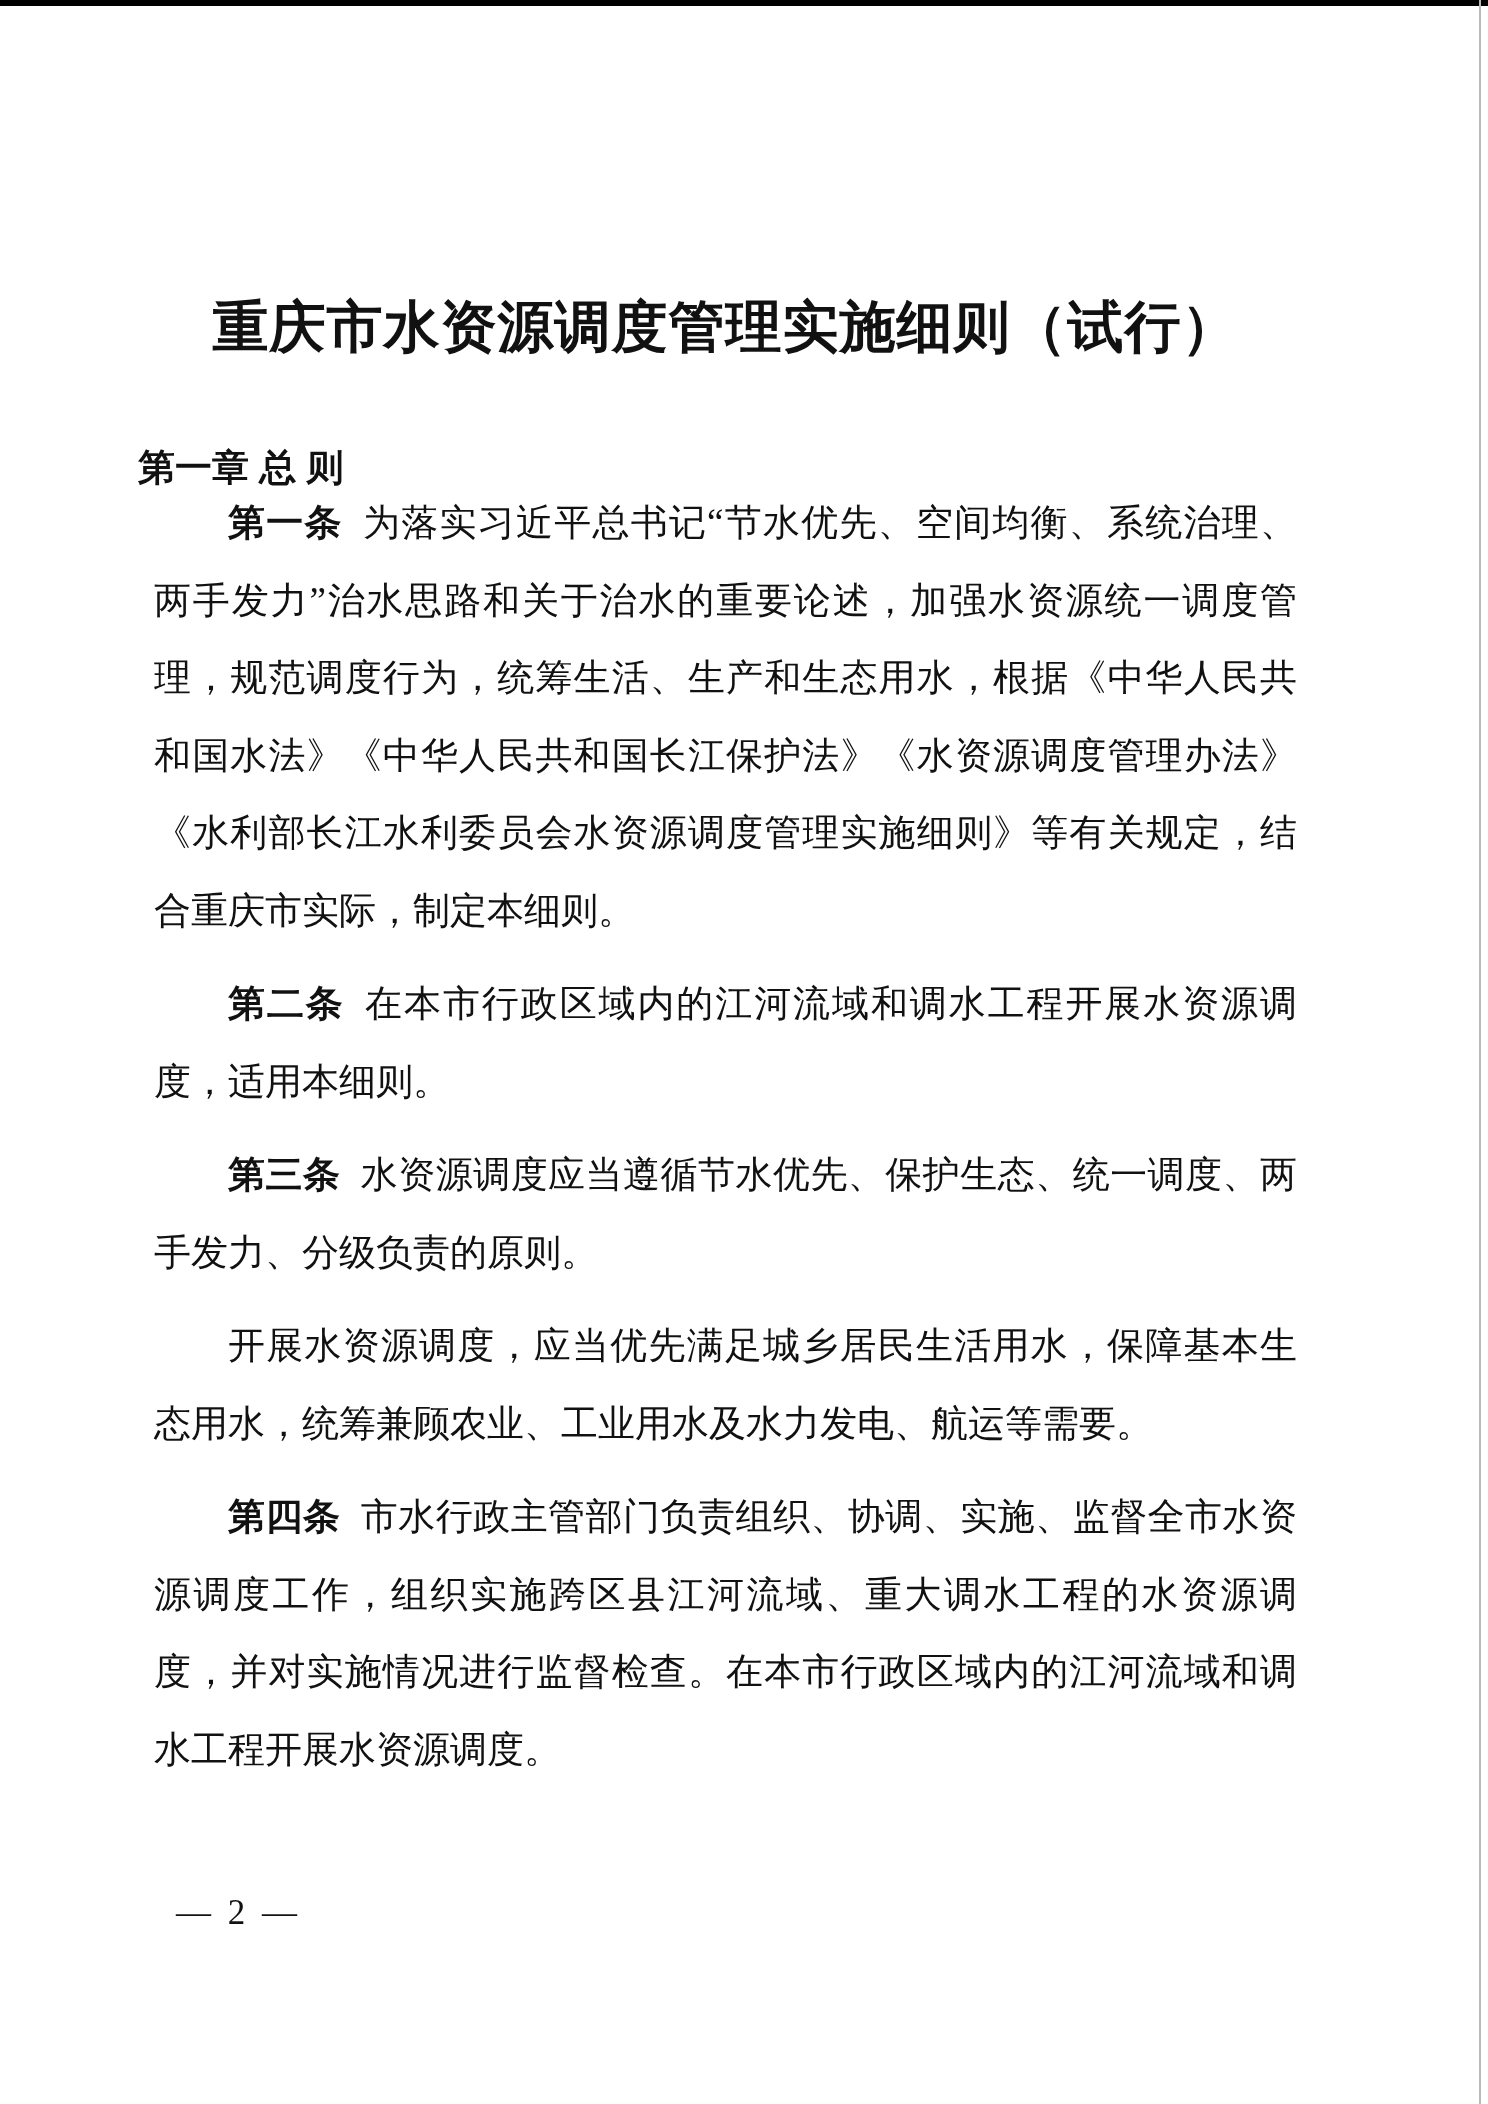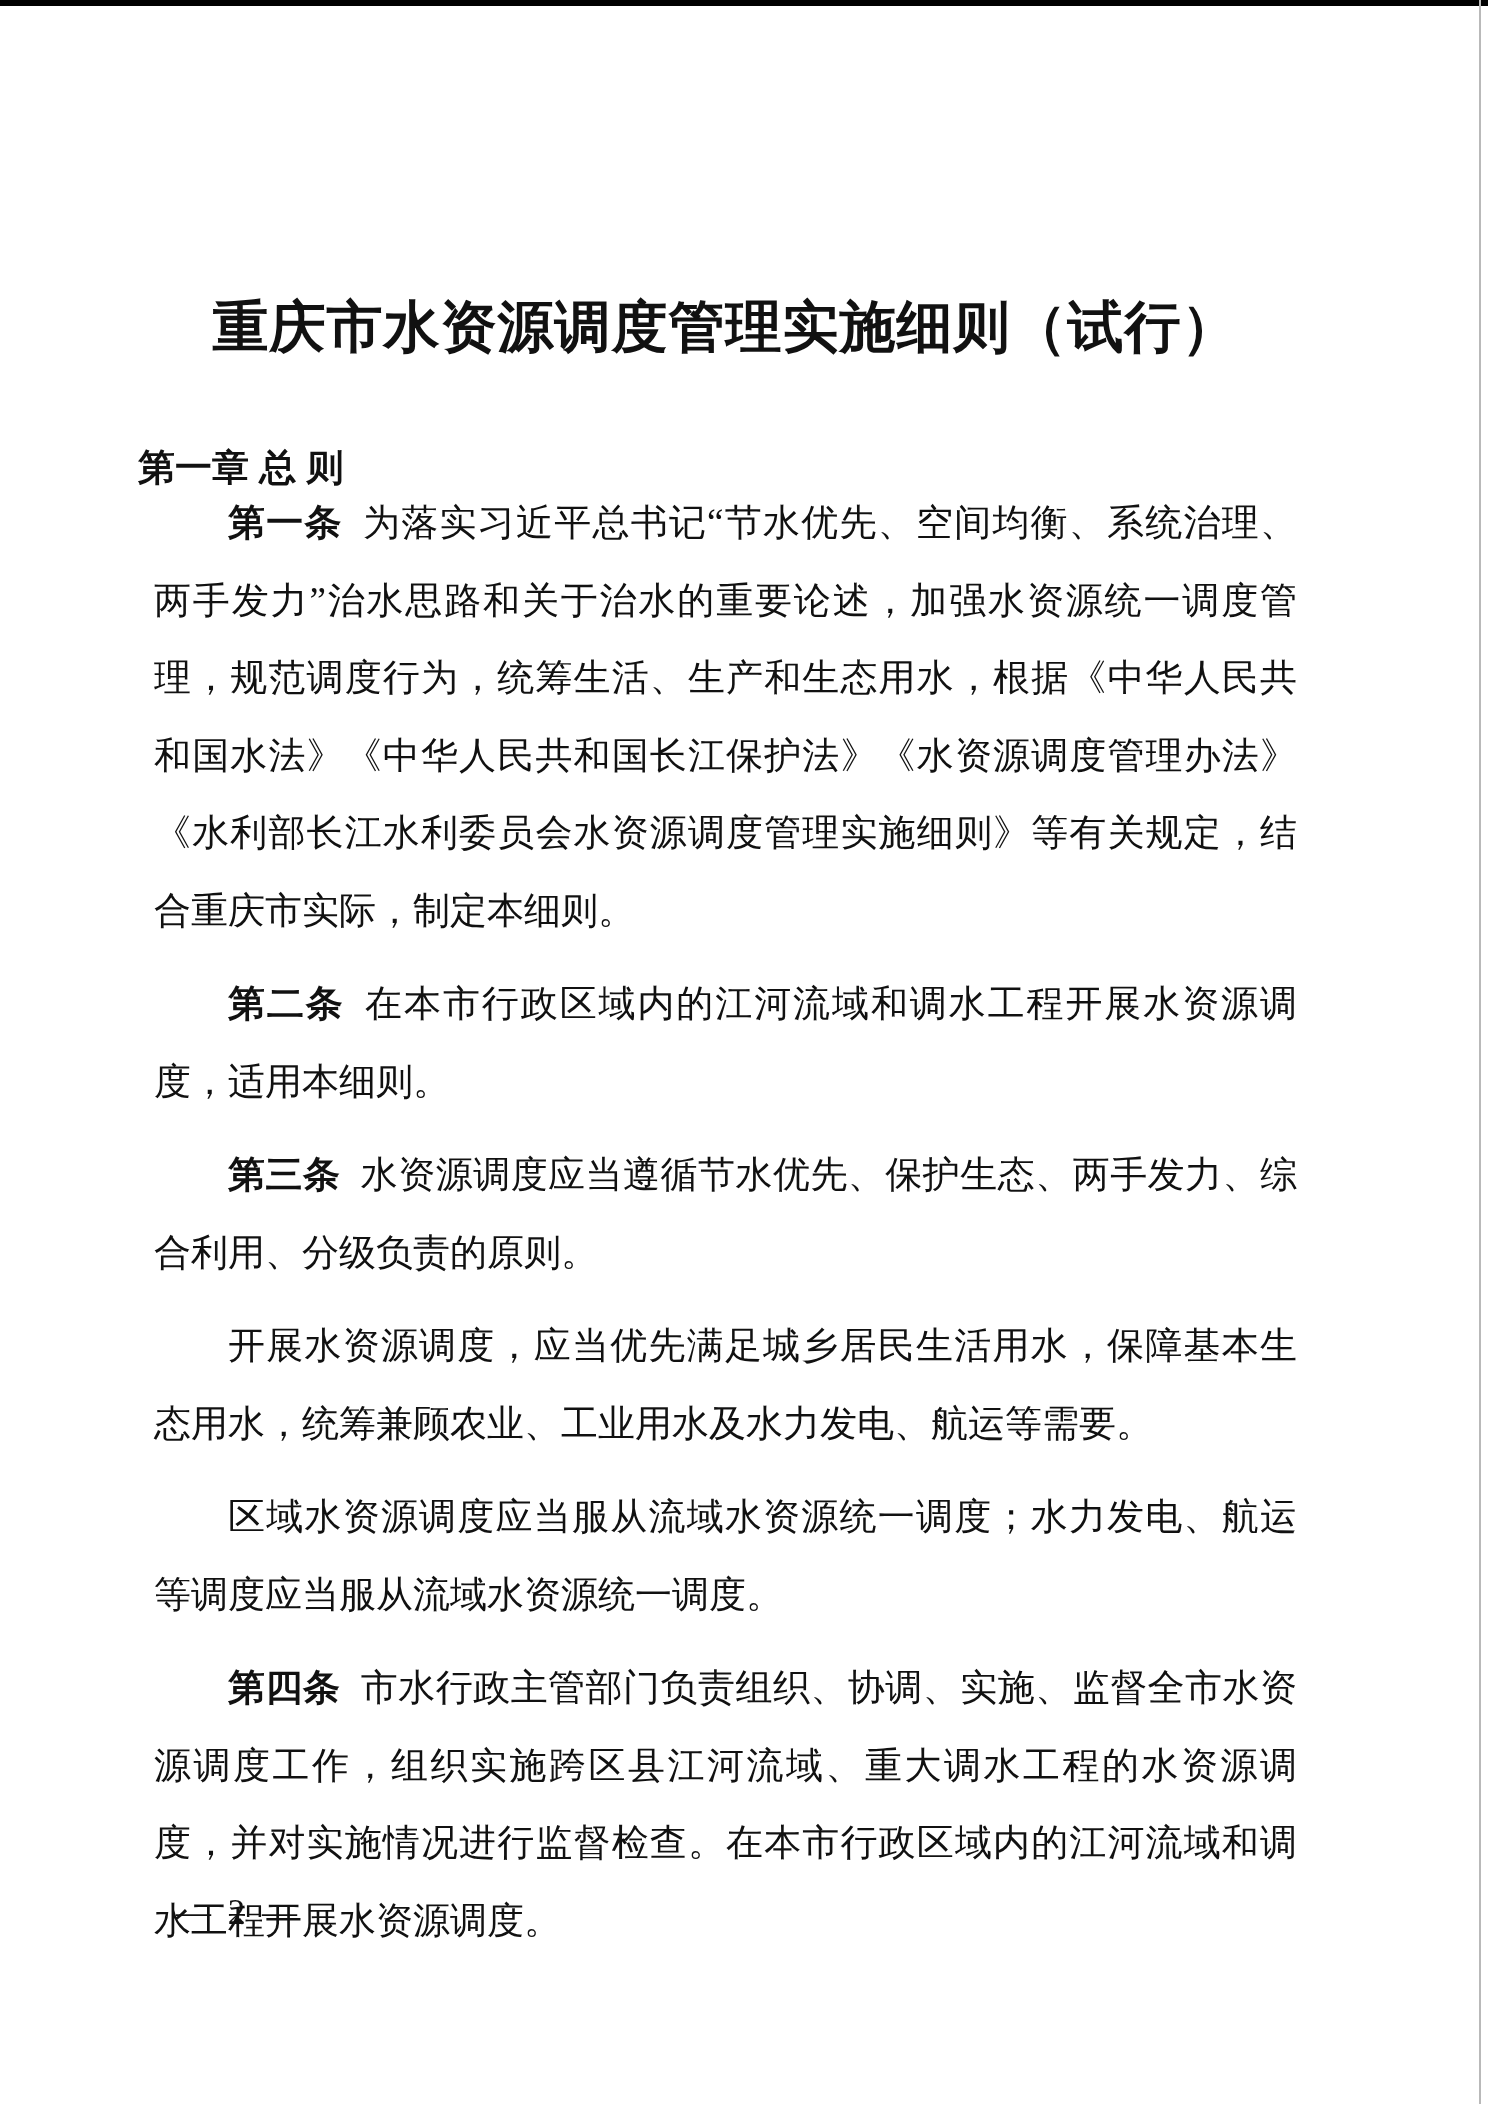--- a/index.html
+++ b/index.html
@@ -91,19 +91,18 @@
 <div class="scan-top-edge"></div>
 <div class="scan-right-edge"></div>
 
 <h1 class="doc-title">重庆市水资源调度管理实施细则（试行）</h1>
 
 <h2 class="chapter-heading">第一章 总 则</h2>
 
 <div class="doc-body">
   <p><span class="article-lead">第一条</span><span>为落实习近平总书记“节水优先、空间均衡、系统治理、两手发力”治水思路和关于治水的重要论述，加强水资源统一调度管理，规范调度行为，统筹生活、生产和生态用水，根据《中华人民共和国水法》《中华人民共和国长江保护法》《水资源调度管理办法》《水利部长江水利委员会水资源调度管理实施细则》等有关规定，结合重庆市实际，制定本细则。</span></p>
   <p><span class="article-lead">第二条</span><span>在本市行政区域内的江河流域和调水工程开展水资源调度，适用本细则。</span></p>
-  <p><span class="article-lead">第三条</span><span>水资源调度应当遵循节水优先、保护生态、两手发力、综合利用、分级负责的原则。</span></p>
+  <p><span class="article-lead">第三条</span><span>水资源调度应当遵循节水优先、保护生态、统一调度、两手发力、分级负责的原则。</span></p>
   <p><span class="article-lead"></span><span>开展水资源调度，应当优先满足城乡居民生活用水，保障基本生态用水，统筹兼顾农业、工业用水及水力发电、航运等需要。</span></p>
-  <p><span class="article-lead"></span><span>区域水资源调度应当服从流域水资源统一调度；水力发电、航运等调度应当服从流域水资源统一调度。</span></p>
   <p><span class="article-lead">第四条</span><span>市水行政主管部门负责组织、协调、实施、监督全市水资源调度工作，组织实施跨区县江河流域、重大调水工程的水资源调度，并对实施情况进行监督检查。在本市行政区域内的江河流域和调水工程开展水资源调度。</span></p>
 </div>
 
 <div class="page-number">— 2 —</div>
 
 </body></html>

